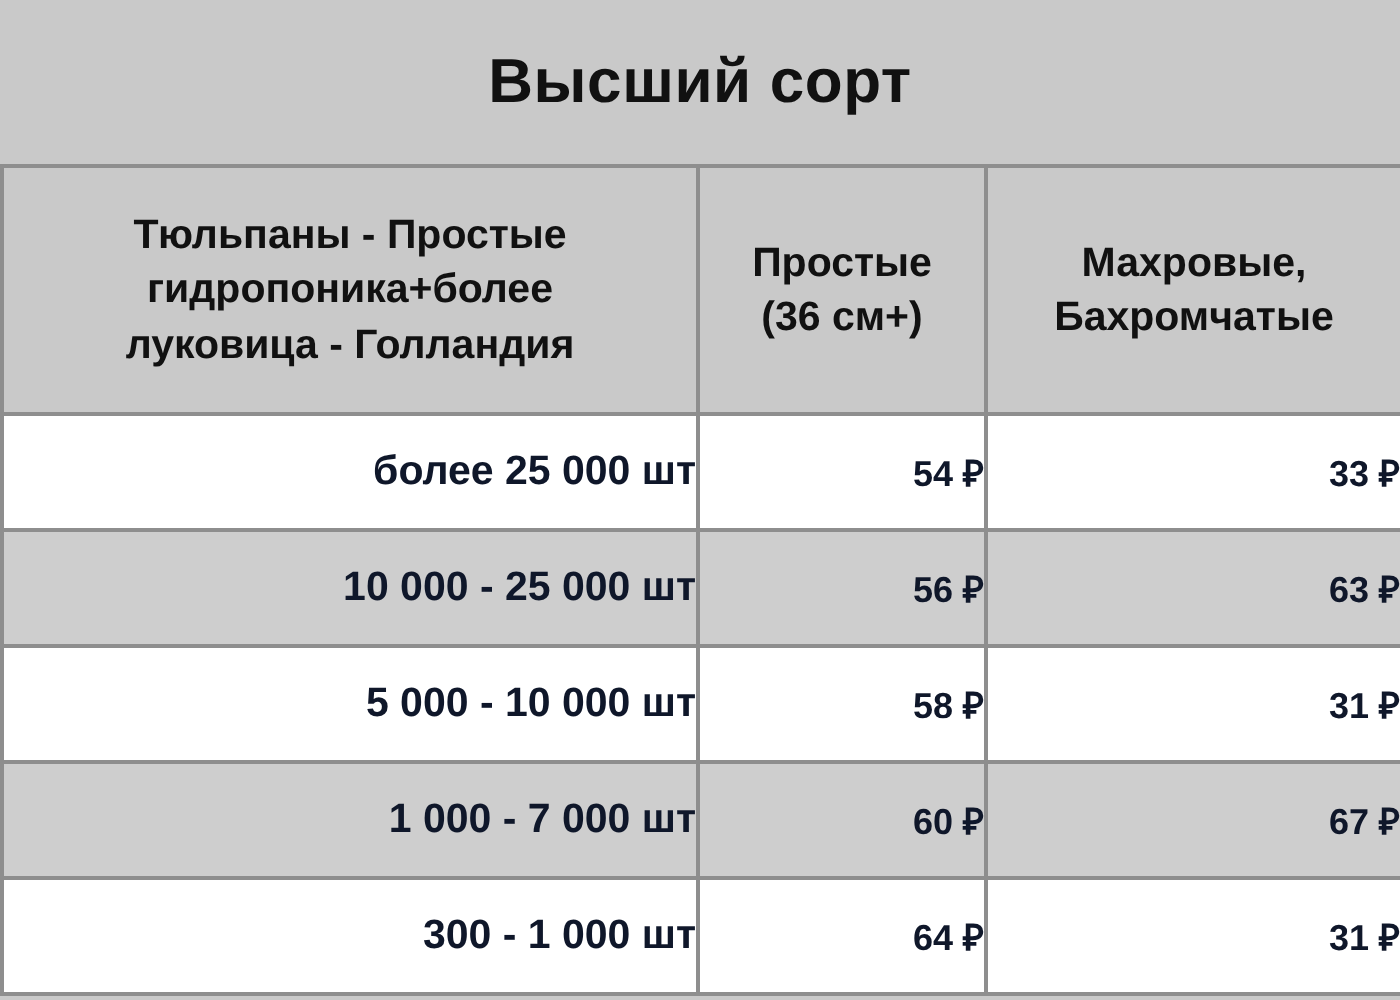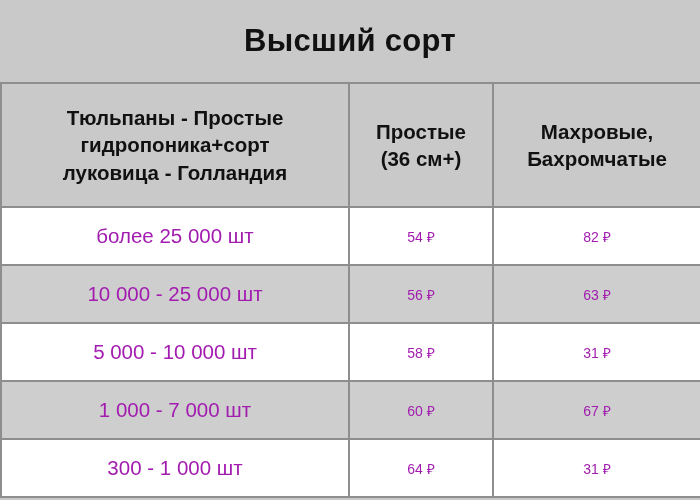--- a/index.html
+++ b/index.html
@@ -61,68 +61,68 @@
   .hdr.left-head {
     padding: 0 10px;
   }
   .hdr .hl {
     display: block;
   }
 
   .row-cell {
     height: 56px;
     vertical-align: middle;
-    text-align: center;
+    text-align: right;
     font-size: 20.5px;
-    font-weight: normal;
-    color: #a21caf;
+    font-weight: bold;
+    color: #0f172a;
   }
   .row-light { background: #ffffff; }
   .row-dark  { background: #cecece; }
 
   .qty { font-size: 20.5px; }
-  .price { font-size: 14px; }
+  .price { font-size: 18px; }
 </style>
 </head>
 <body>
 
 <div class="sheet">
 
   <div class="title-bar">
     <div class="title">Высший сорт</div>
   </div>
 
   <table class="price-table">
     <colgroup>
       <col class="c1">
       <col class="c2">
       <col class="c3">
     </colgroup>
     <thead>
       <tr>
         <th class="hdr left-head">
           <span class="hl">Тюльпаны - Простые</span>
-          <span class="hl">гидропоника+сорт</span>
+          <span class="hl">гидропоника+более</span>
           <span class="hl">луковица - Голландия</span>
         </th>
         <th class="hdr">
           <span class="hl">Простые</span>
           <span class="hl">(36 см+)</span>
         </th>
         <th class="hdr">
           <span class="hl">Махровые,</span>
           <span class="hl">Бахромчатые</span>
         </th>
       </tr>
     </thead>
     <tbody>
       <tr>
         <td class="row-cell row-light qty">более 25 000 шт</td>
         <td class="row-cell row-light price">54 ₽</td>
-        <td class="row-cell row-light price">82 ₽</td>
+        <td class="row-cell row-light price">33 ₽</td>
       </tr>
       <tr>
         <td class="row-cell row-dark qty">10 000 - 25 000 шт</td>
         <td class="row-cell row-dark price">56 ₽</td>
         <td class="row-cell row-dark price">63 ₽</td>
       </tr>
       <tr>
         <td class="row-cell row-light qty">5 000 - 10 000 шт</td>
         <td class="row-cell row-light price">58 ₽</td>
         <td class="row-cell row-light price">31 ₽</td>

